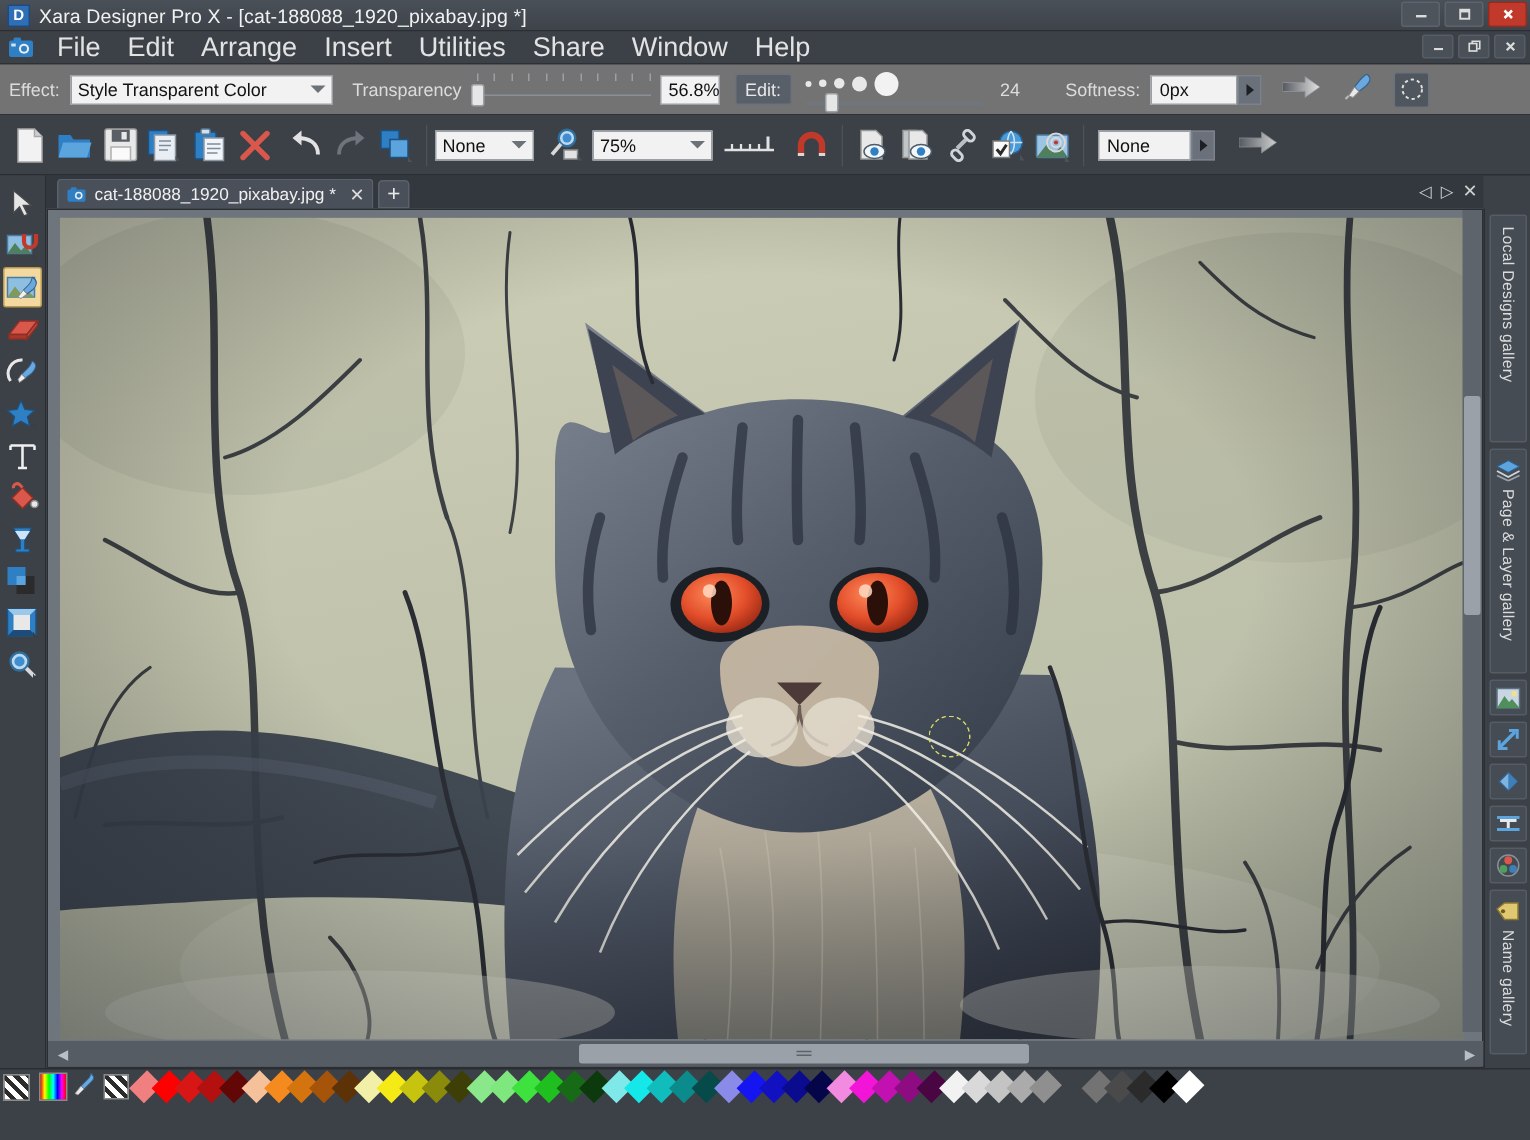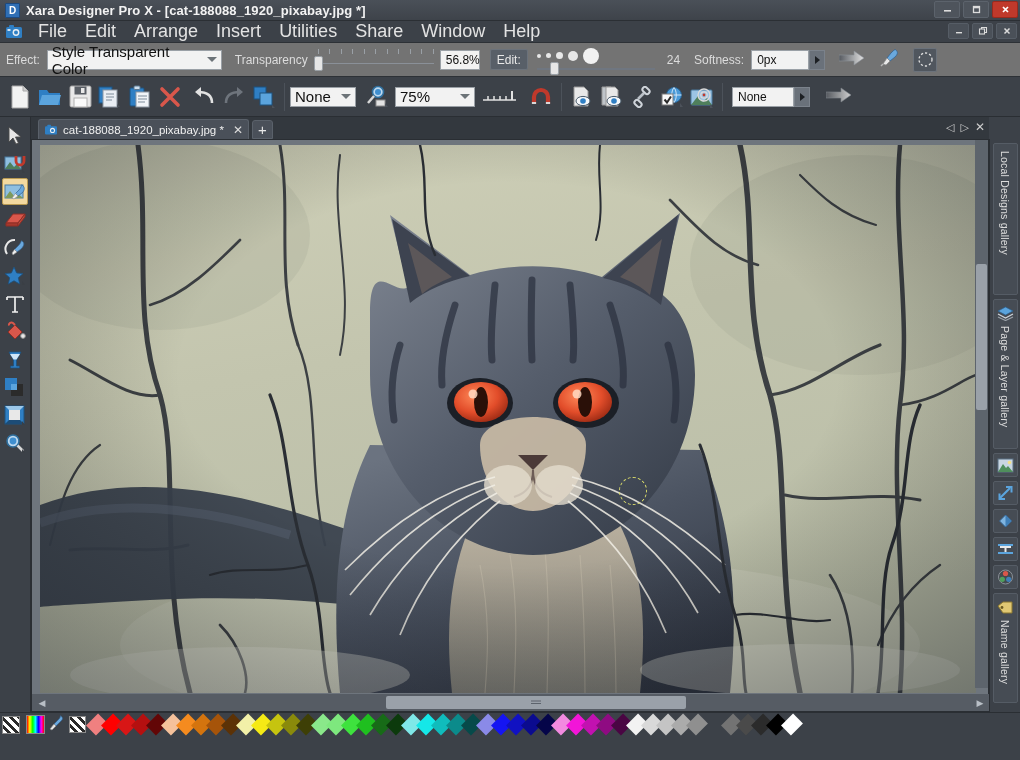--- a/index.html
+++ b/index.html
@@ -18,21 +18,21 @@
     position:absolute; left:0; top:0; width:1020px; height:21px;
     background:linear-gradient(#4a5058,#3e434a);
     display:flex; align-items:center;
     border-bottom:1px solid #2b2f34;
   }
   .app-logo {
     width:15px; height:15px; margin-left:5px; margin-right:6px;
     background:#2f6fb5; border:1px solid #1d4a80; border-radius:1px;
     color:#fff; font-size:10px; font-weight:bold; line-height:14px; text-align:center;
   }
-  .title-text { font-size:13px; font-weight:bold; color:#f2f2f2; letter-spacing:0.1px; }
+  .title-text { font-size:13px; font-weight:normal; color:#f2f2f2; letter-spacing:0.1px; }
   .win-btns { position:absolute; right:2px; top:1px; display:flex; gap:3px; }
   .win-btn {
     width:26px; height:17px; background:#4e545c; border:1px solid #5c636c;
     border-radius:2px; color:#e6e6e6; font-size:10px;
     display:flex; align-items:center; justify-content:center;
   }
   .win-btn.close { background:#c0392b; border-color:#992a1e; }
 
   
   .menubar {
@@ -56,21 +56,21 @@
   
   .infobar {
     position:absolute; left:0; top:43px; width:1020px; height:34px;
     background:#737373; display:flex; align-items:center;
     border-bottom:1px solid #2d3136;
   }
   .lbl { font-size:12px; color:#dcdcdc; white-space:nowrap; }
   .combo {
     background:#f2f2f2; color:#111; border:1px solid #9aa0a6;
     height:20px; display:flex; align-items:center;
-    padding:0 4px; font-size:15px; position:relative;
+    padding:0 4px; font-size:12px; position:relative;
   }
   .combo .arrow {
     margin-left:auto; width:0;height:0;
     border-left:5px solid transparent; border-right:5px solid transparent;
     border-top:5px solid #6c7378;
   }
   .numbox {
     background:#f2f2f2; color:#111; border:1px solid #9aa0a6;
     height:20px; line-height:19px; padding:0 5px; font-size:12px;
   }
@@ -311,21 +311,21 @@
         <span style="width:7px;height:7px;border-radius:50%;background:#e8e8e8;display:inline-block"></span>
         <span style="width:10px;height:10px;border-radius:50%;background:#e8e8e8;display:inline-block"></span>
         <span style="width:16px;height:16px;border-radius:50%;background:#f2f2f2;display:inline-block"></span>
       </div>
       <div class="slider-track" style="position:absolute; left:2px; top:22px; width:118px; background:#6f7680; height:2px;"></div>
       <div class="slider-thumb" style="left:15px; top:16px; height:13px;"></div>
     </div>
 
     <div class="lbl" style="margin-left:2px;">24</div>
 
-    <div class="lbl" style="margin-left:14px;">Softness:</div>
+    <div class="lbl" style="margin-left:30px;">Softness:</div>
     <div style="display:flex; margin-left:7px;">
       <div class="numbox" style="width:58px;">0px</div>
       <div class="spin"></div>
     </div>
 
     <div style="margin-left:14px;">
       <svg width="26" height="16" viewBox="0 0 26 16">
         <defs>
             <linearGradient id="ga" x1="0" x2="1">
               <stop offset="0" stop-color="#55595f"></stop>

